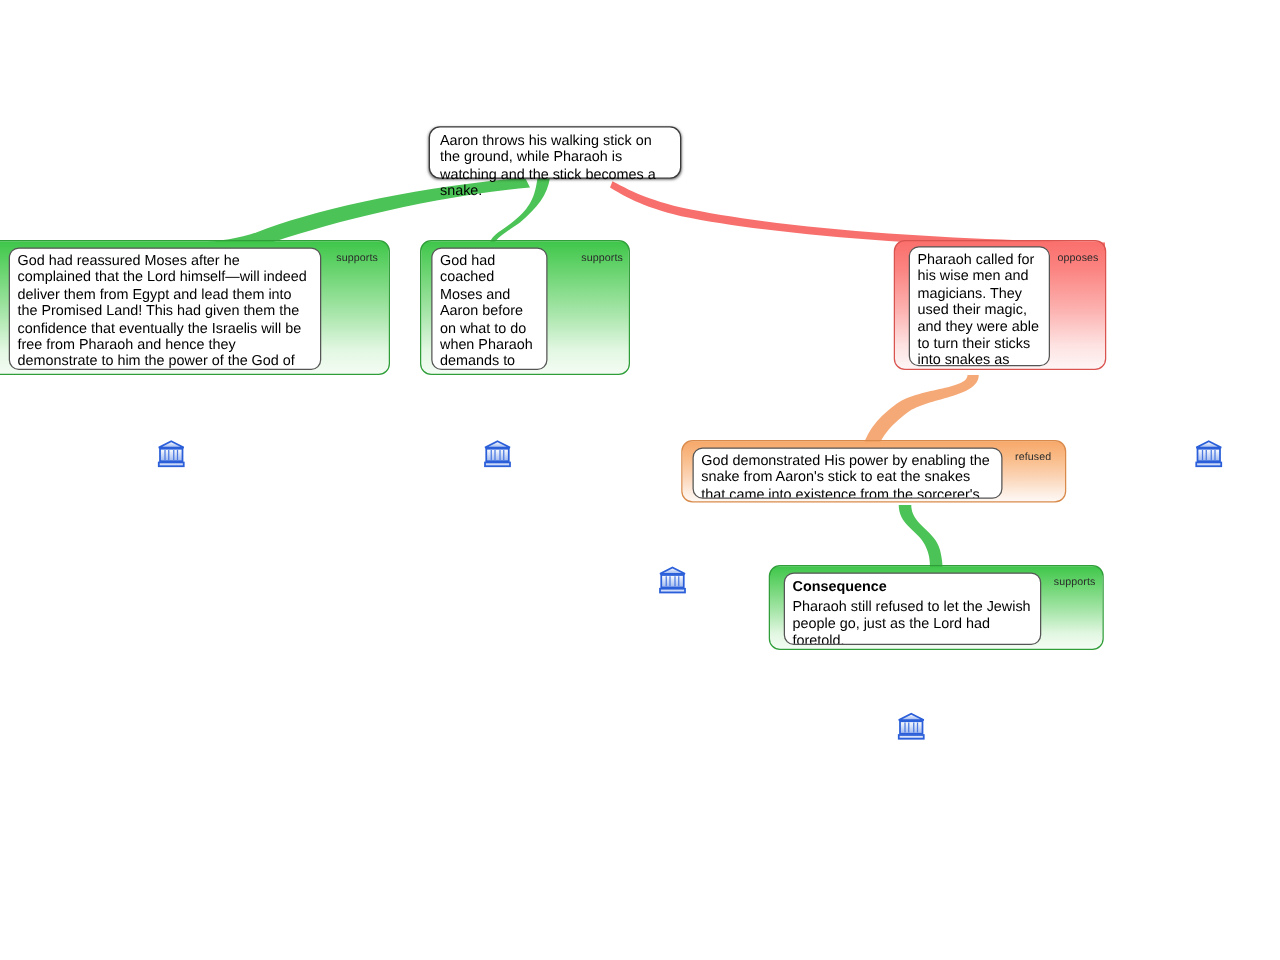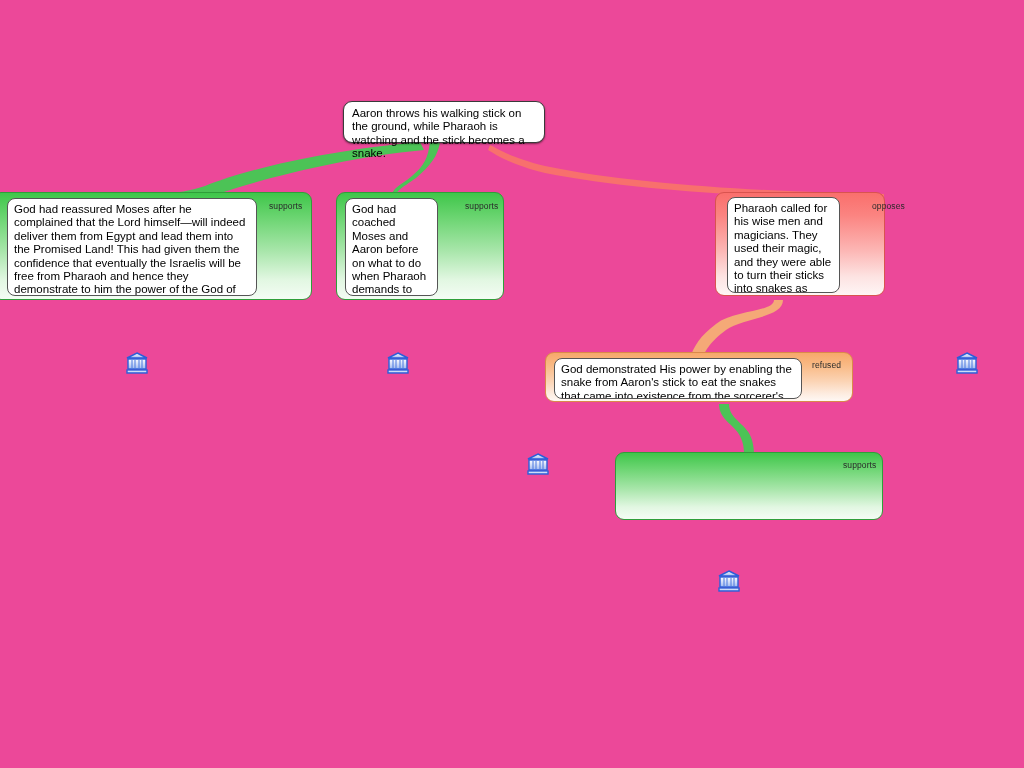--- a/index.html
+++ b/index.html
@@ -8,21 +8,21 @@
     padding: 0;
     background: #000000;
   }
   body {
     font-family: "Liberation Sans", sans-serif;
   }
   #canvas {
     position: relative;
     width: 1024px;
     height: 768px;
-    background: #ec4899;
+    background: #ffffff;
     overflow: hidden;
   }
   #connector-layer {
     position: absolute;
     left: 0;
     top: 0;
     width: 1024px;
     height: 768px;
     pointer-events: none;
   }
@@ -138,35 +138,39 @@
   </div>
 
   <div class="node supports" style="left:336px; top:192px; width:168px; height:108px;">
     <div class="rel-label" style="left:128px; top:8px;">supports</div>
     <div class="card" style="left:8px; top:5px; width:93px; height:98px;">
         <div class="card-body">God had coached Moses and Aaron before on what to do when Pharaoh demands to show them the power of God.</div>
     </div>
   </div>
 
   <div class="node opposes" style="left:715px; top:192px; width:170px; height:104px;">
-    <div class="rel-label" style="left:130px; top:8px;margin-left:26px;">opposes</div>
+    <div class="rel-label" style="left:130px; top:8px;">opposes</div>
     <div class="card" style="left:11px; top:4px; width:113px; height:96px;">
       <div class="card-body">Pharaoh called for his wise men and magicians. They used their magic, and they were able to turn their sticks into snakes as well.</div>
     </div>
   </div>
 
   <div class="node rebuts" style="left:545px; top:352px; width:308px; height:50px;">
     <div class="rel-label" style="left:266px; top:7px;">refused</div>
     <div class="card" style="left:8px; top:5px; width:248px; height:41px;">
       <div class="card-body">God demonstrated His power by enabling the snake from Aaron's stick to eat the snakes that came into existence from the sorcerer's sticks.</div>
     </div>
   </div>
 
   <div class="node supports" style="left:615px; top:452px; width:268px; height:68px;">
     <div class="rel-label" style="left:227px; top:7px;">supports</div>
+    <div class="card" style="left:11px; top:5px; width:206px; height:58px;">
+      <div class="card-title">Consequence</div>
+      <div class="card-body">Pharaoh still refused to let the Jewish people go, just as the Lord had foretold.</div>
+    </div>
   </div>
 
   <div class="temple-icon" style="left:124px; top:350px;">
     <svg viewBox="0 0 26 26" width="26" height="26" xmlns="http://www.w3.org/2000/svg">
       <defs>
         <linearGradient id="tg1" x1="0" y1="0" x2="0" y2="1">
           <stop offset="0" stop-color="#ffffff"></stop>
           <stop offset="1" stop-color="#9fb8ef"></stop>
         </linearGradient>
       </defs>

